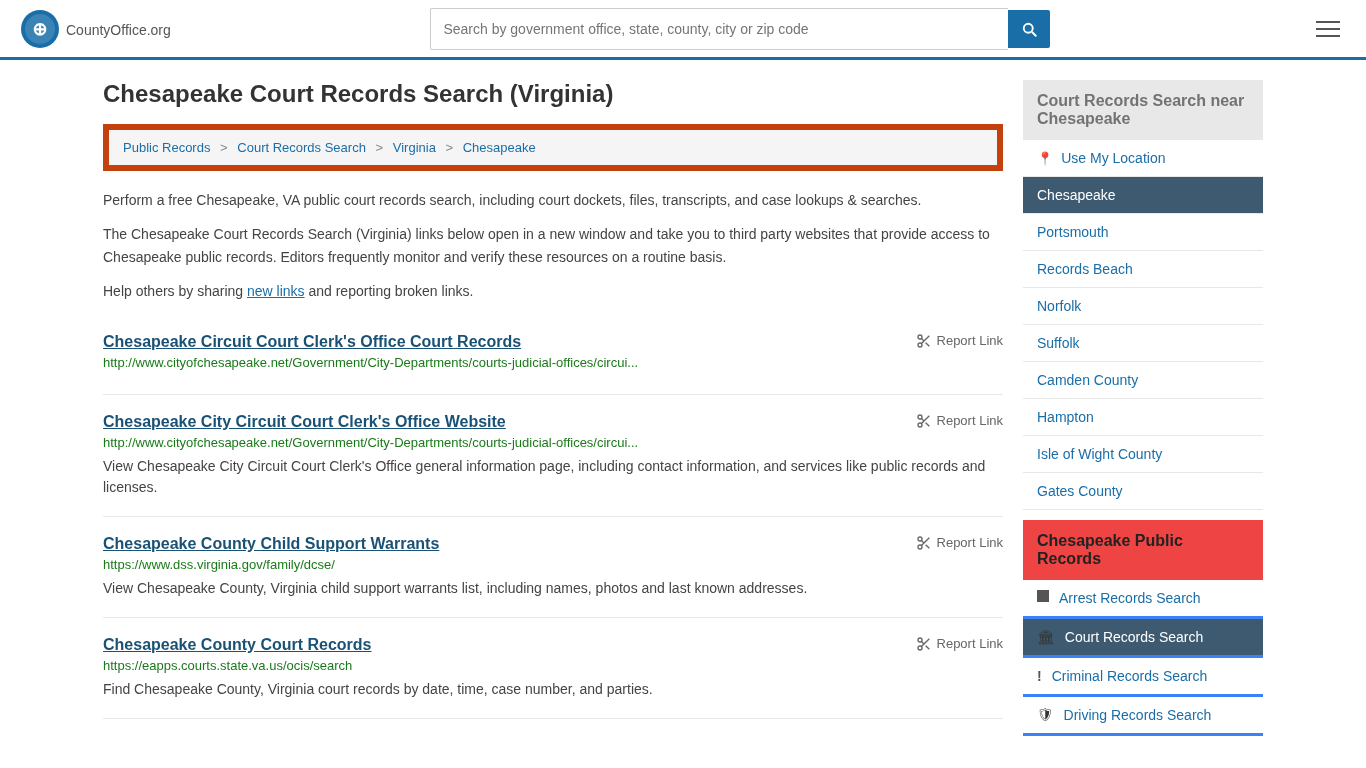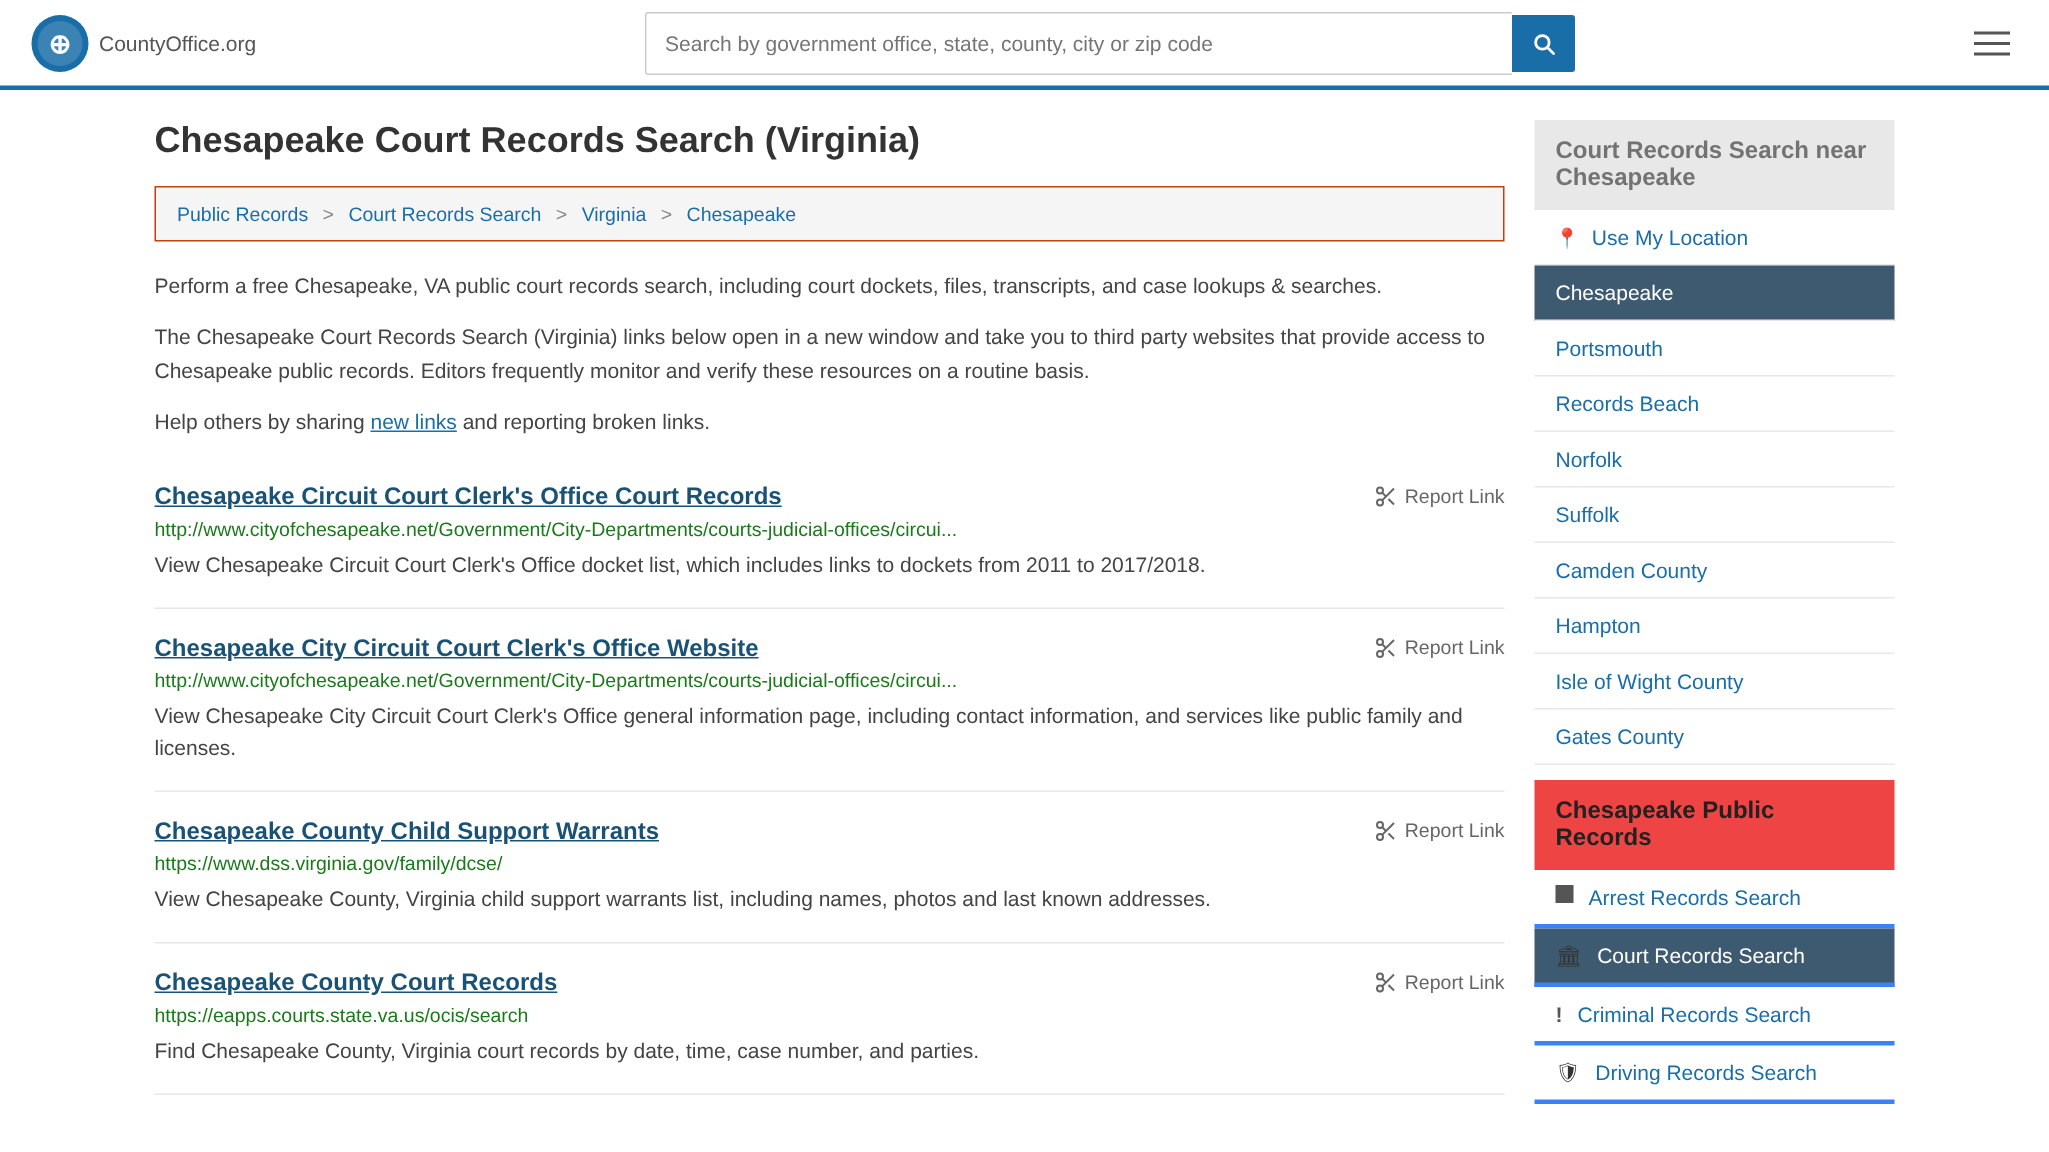--- a/index.html
+++ b/index.html
@@ -95,21 +95,21 @@
     .page-title {
       font-size: 24px;
       font-weight: bold;
       color: #333;
       margin-bottom: 16px;
     }
 
     
     .breadcrumb {
       background: #f5f5f5;
-      border: 1px solid #c2410c;
+      border: 6px solid #c2410c;
       padding: 10px 14px;
       margin-bottom: 18px;
       font-size: 13px;
       color: #555;
     }
     .breadcrumb a {
       color: #1a6ea8;
       text-decoration: none;
     }
     .breadcrumb .sep { margin: 0 6px; color: #888; }
@@ -300,38 +300,37 @@
           <circle cx="6" cy="6" r="3"></circle>
                 <circle cx="6" cy="18" r="3"></circle>
           <line x1="20" y1="4" x2="8.12" y2="15.88"></line>
                 <line x1="14.47" y1="14.48" x2="20" y2="20"></line>
           <line x1="8.12" y1="8.12" x2="12" y2="12"></line>
         </svg>
         <span>Report Link</span>
       </div>
     </div>
     <div class="record-url">http://www.cityofchesapeake.net/Government/City-Departments/courts-judicial-offices/circui...</div>
-    <div class="record-desc">View Chesapeake Circuit Court Clerk's Office docket list, which includes links to dockets from 2011 to 2017/2018.</div>
   </div>
         <div class="record-item">
     <div class="record-item-header">
       <span class="record-title">Chesapeake City Circuit Court Clerk's Office Website</span>
       <div class="report-link">
         <svg width="16" height="16" viewBox="0 0 24 24" fill="none" stroke="#666" stroke-width="2">
           <circle cx="6" cy="6" r="3"></circle>
                 <circle cx="6" cy="18" r="3"></circle>
           <line x1="20" y1="4" x2="8.12" y2="15.88"></line>
                 <line x1="14.47" y1="14.48" x2="20" y2="20"></line>
           <line x1="8.12" y1="8.12" x2="12" y2="12"></line>
         </svg>
         <span>Report Link</span>
       </div>
     </div>
     <div class="record-url">http://www.cityofchesapeake.net/Government/City-Departments/courts-judicial-offices/circui...</div>
-    <div class="record-desc">View Chesapeake City Circuit Court Clerk's Office general information page, including contact information, and services like public family and licenses.</div>
+    <div class="record-desc">View Chesapeake City Circuit Court Clerk's Office general information page, including contact information, and services like public records and licenses.</div>
   </div>
         <div class="record-item">
     <div class="record-item-header">
       <span class="record-title">Chesapeake County Child Support Warrants</span>
       <div class="report-link">
         <svg width="16" height="16" viewBox="0 0 24 24" fill="none" stroke="#666" stroke-width="2">
           <circle cx="6" cy="6" r="3"></circle>
                 <circle cx="6" cy="18" r="3"></circle>
           <line x1="20" y1="4" x2="8.12" y2="15.88"></line>
                 <line x1="14.47" y1="14.48" x2="20" y2="20"></line>

